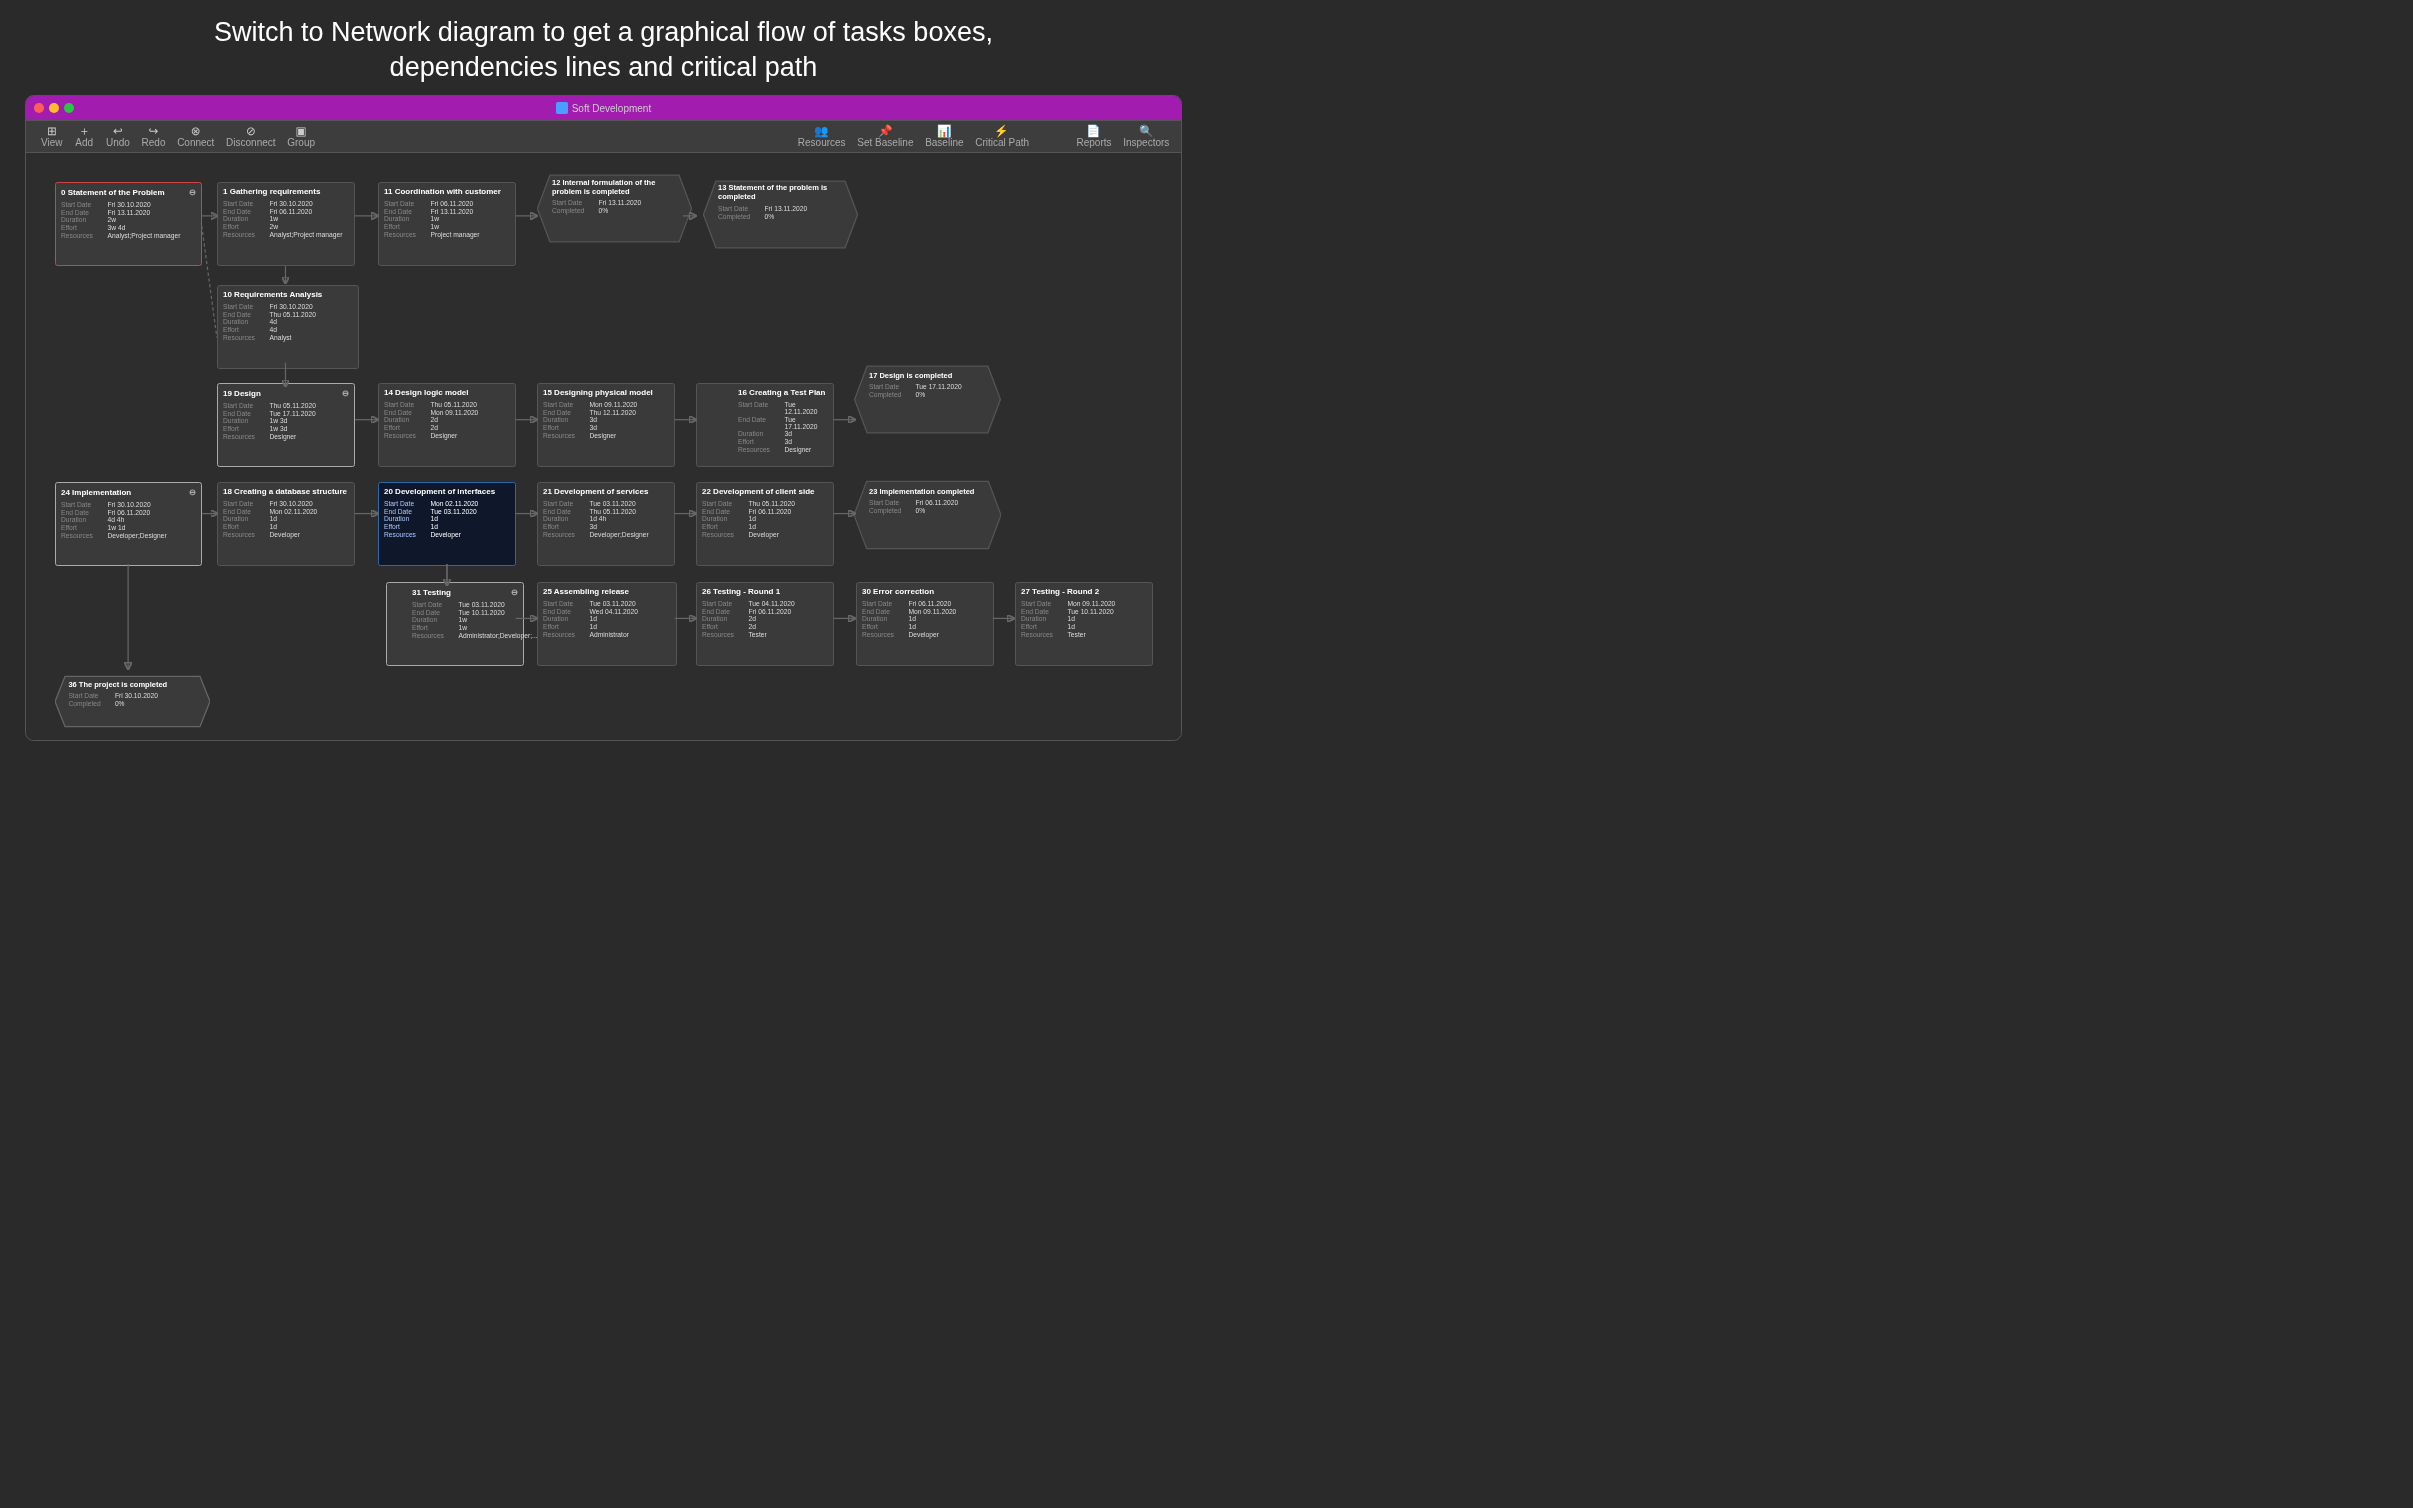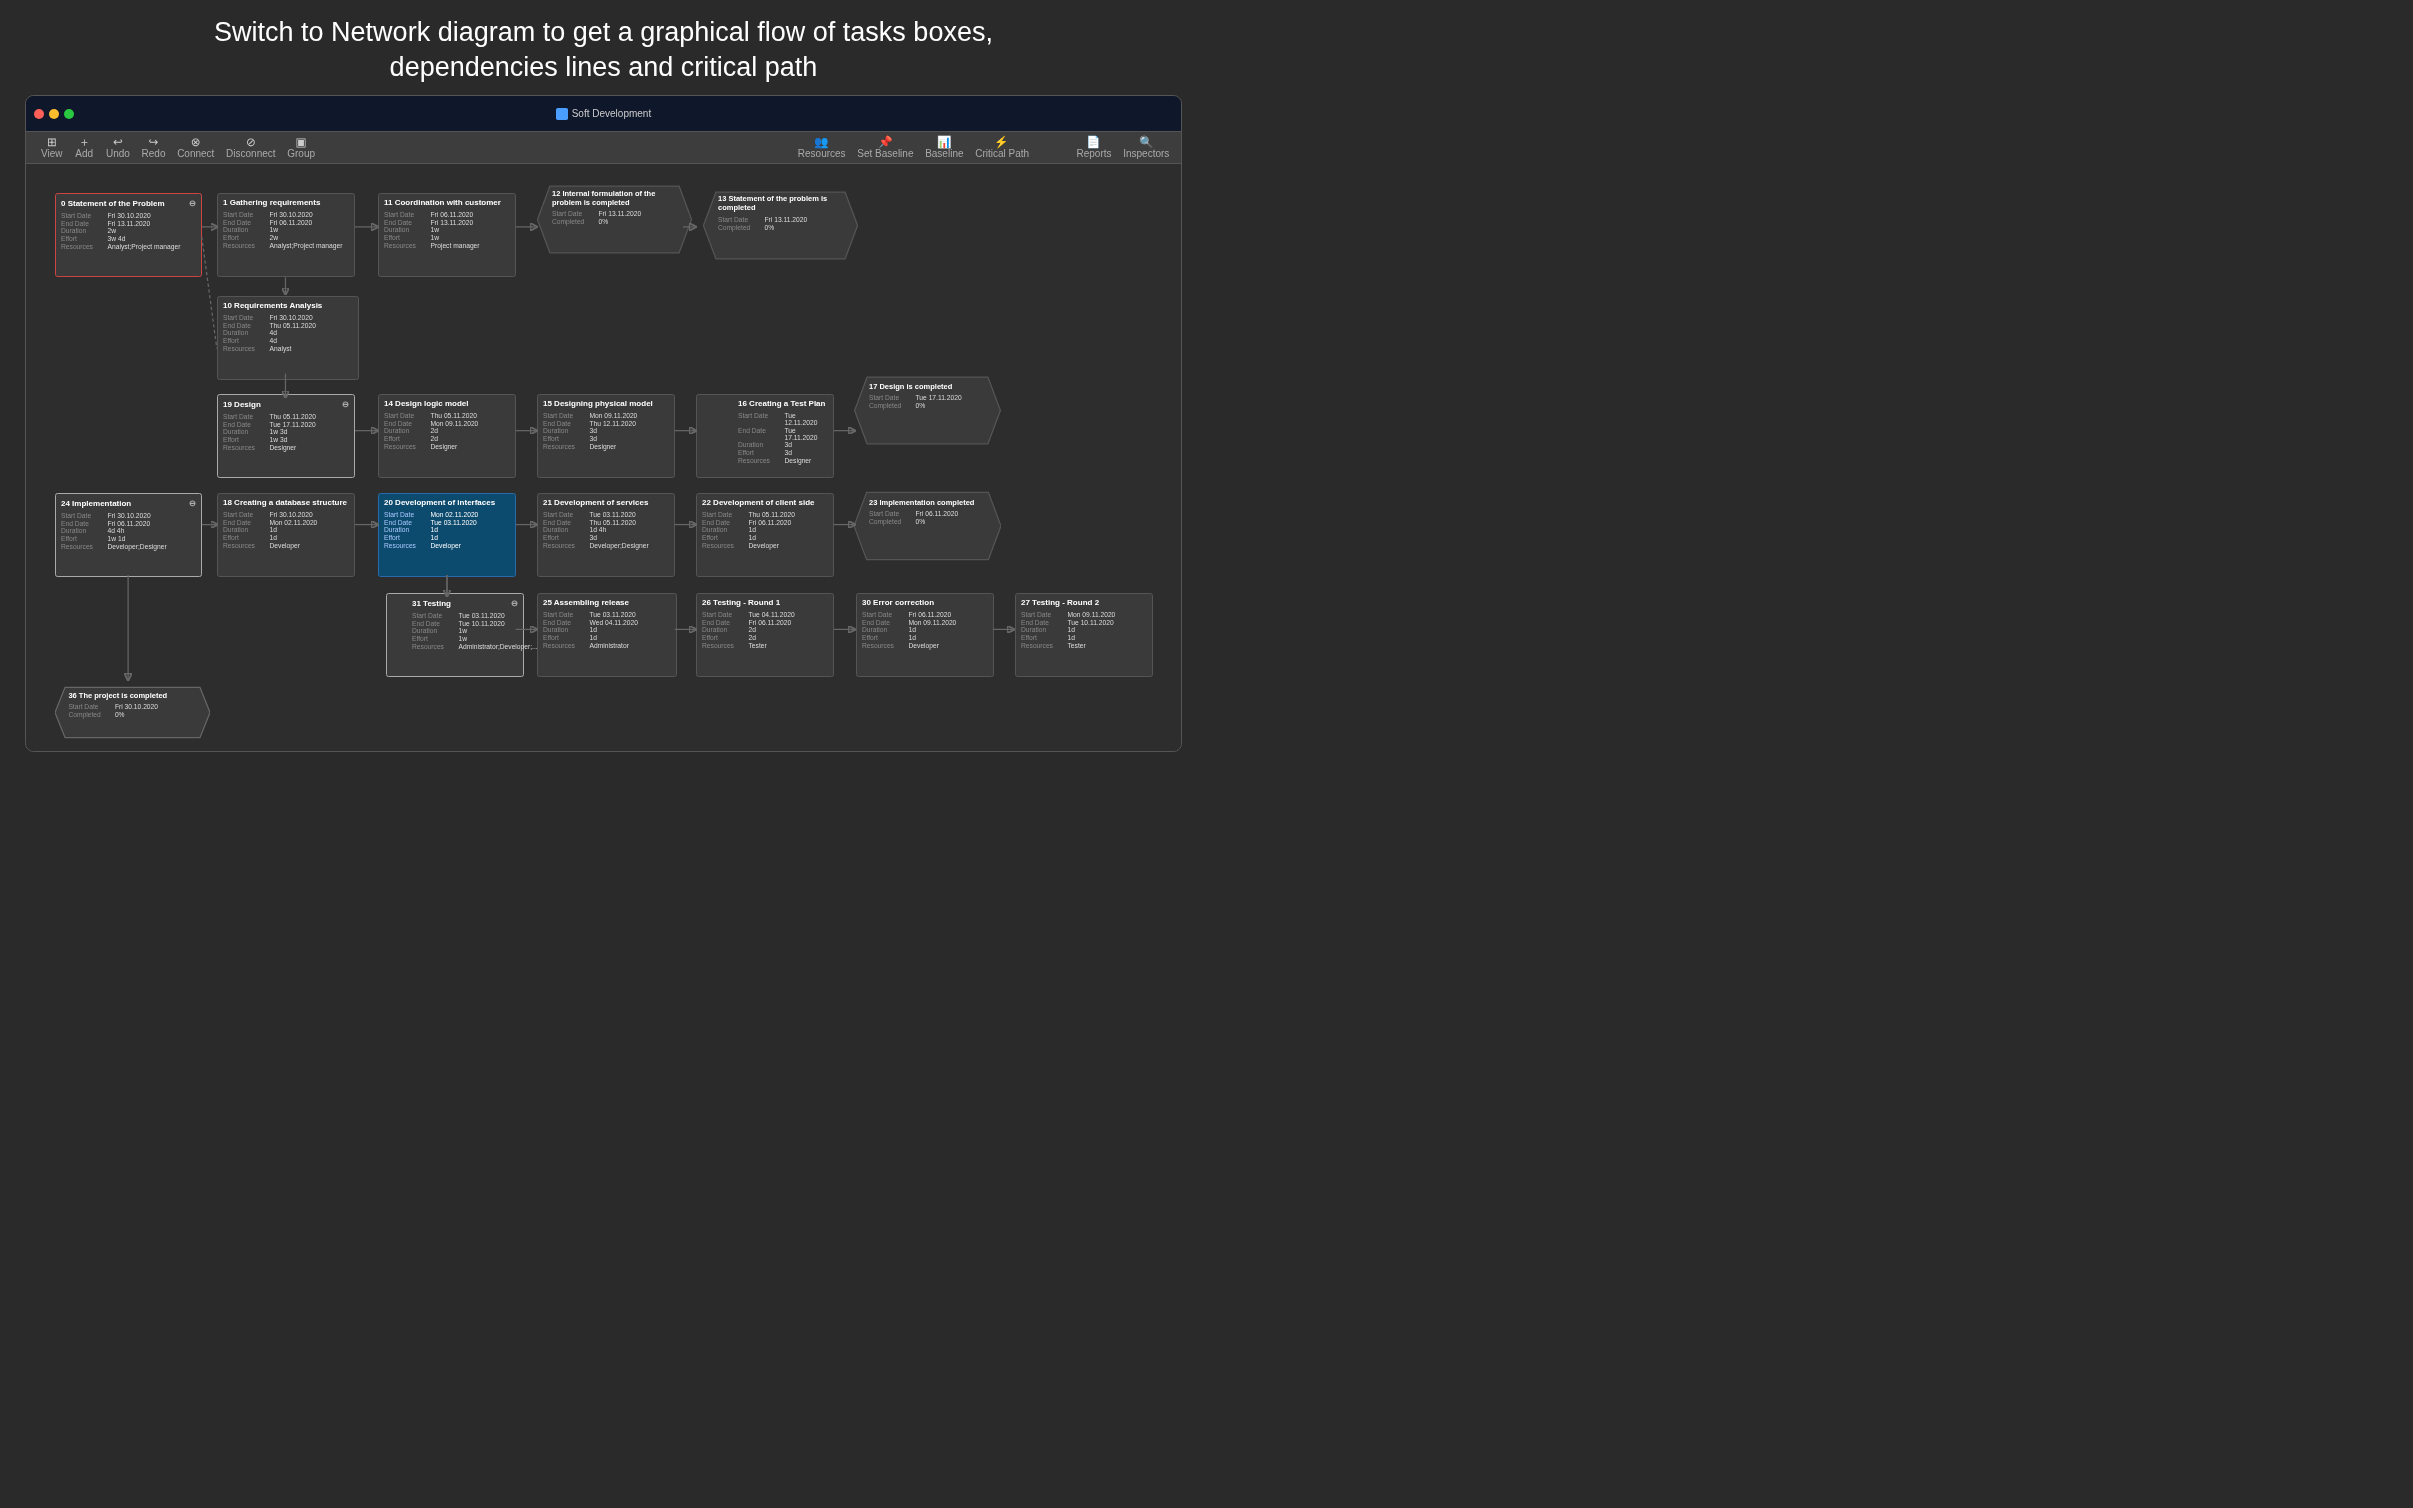--- a/index.html
+++ b/index.html
@@ -28,22 +28,22 @@
     .app-window {
       margin: 0 25px;
       background: #3a3a3a;
       border-radius: 8.4px;
       overflow: hidden;
       border: 0.8px solid #555;
     }
 
     
     .title-bar {
-      background: #0f172a;
-      height: 36px;
+      background: #a21caf;
+      height: 25px;
       display: flex;
       align-items: center;
       justify-content: center;
       position: relative;
       border-bottom: 0.8px solid #555;
     }
     .traffic-lights {
       position: absolute;
       left: 8.4px;
       display: flex;
@@ -128,21 +128,21 @@
       border-radius: 2.5px;
       background: #3a3a3a;
       font-size: 7.5px;
       color: #ccc;
       padding: 4.2px 5px;
     }
     .task-box.critical {
       border-color: #cc4444;
     }
     .task-box.blue-fill {
-      background: #0c4a6e;
+      background: #0f172a;
       border-color: #2a6aaa;
       color: #fff;
     }
     .task-box-title {
       font-size: 8px;
       font-weight: 600;
       color: #fff;
       margin-bottom: 3.4px;
       display: flex;
       justify-content: space-between;

